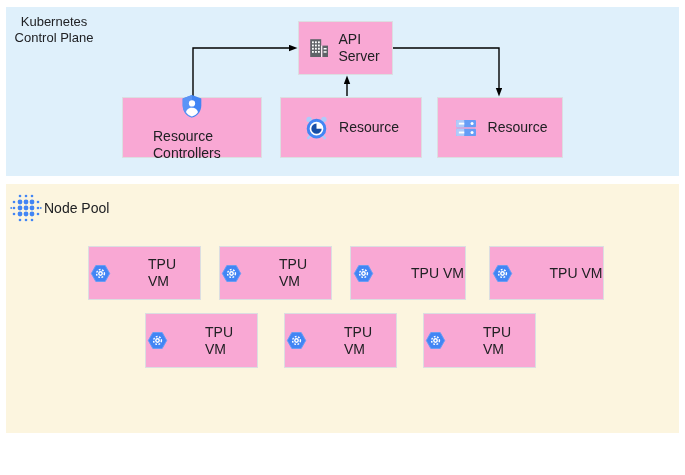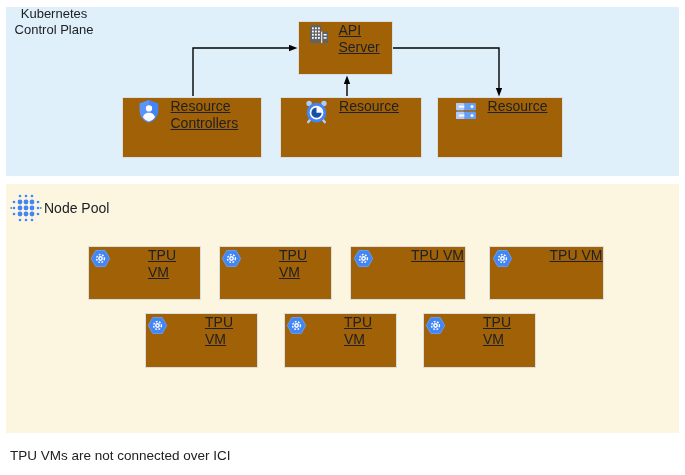--- a/index.html
+++ b/index.html
@@ -9,33 +9,33 @@
     color:#202124;-webkit-font-smoothing:antialiased;overflow:hidden;
   }
   .canvas{position:absolute;inset:0;}
   .panel{position:absolute;}
   .panel.control-plane{left:6px;top:7px;width:673px;height:169px;background:#DFF0FB;}
   .panel.node-pool{left:6px;top:184px;width:673px;height:249px;background:#FCF5DF;}
   .section-label{
     position:absolute;font-size:13px;line-height:16px;color:#202124;
     text-align:center;white-space:pre-line;
   }
-  .cp-label{left:8px;top:6px;width:92px;}
+  .cp-label{left:8px;top:14px;width:92px;}
   .np-header{position:absolute;left:10px;top:192px;display:flex;align-items:center;gap:2px;}
   .np-header .np-title{font-size:14px;color:#202124;}
   .node{
-    position:absolute;background:#a16207;border:1px solid #DBDEE1;
-    display:flex;justify-content:center;gap:9px;
-    box-sizing:border-box;font-size:14px;color:#202124;text-decoration:underline;
+    position:absolute;background:#f9a8d4;border:1px solid #DBDEE1;
+    display:flex;align-items:center;justify-content:center;gap:9px;
+    box-sizing:border-box;font-size:14px;color:#202124;
   }
   .node .lbl{line-height:17px;}
   .node.two-line .lbl{max-width:78px;}
   .node.api-server{left:298px;top:21px;width:95px;height:54px;gap:8px;}
   .node.api-server .lbl{max-width:46px;}
-  .node.resource-controllers{left:122px;top:97px;width:140px;height:61px;}
+  .node.resource-controllers{left:122px;top:97px;width:140px;height:61px;flex-direction:column;}
   .node.scheduler{left:280px;top:97px;width:142px;height:61px;}
   .node.storage{left:437px;top:97px;width:126px;height:61px;}
   .node.tpu{width:113px;height:54px;gap:36px;}
   .icon{flex:0 0 auto;display:block;}
   .arrows{position:absolute;inset:0;width:685px;height:475px;pointer-events:none;}
   .caption{position:absolute;left:10px;top:448px;font-size:13.5px;color:#202124;}
 </style>
 </head>
 <body>
 
@@ -207,15 +207,14 @@
   <div class="node tpu" style="left:423px;top:313px;height:55px;">
     <svg class="icon" width="23" height="23" viewBox="0 0 24 24">
       <polygon points="2.4,12 7.1,3.7 16.9,3.7 21.6,12 16.9,20.3 7.1,20.3" fill="#4285F4" stroke="#669DF6" stroke-width="1"></polygon>
       <circle cx="12" cy="12" r="4.1" fill="none" stroke="#ffffff" stroke-width="1.5" stroke-dasharray="1.9 1.5"></circle>
       <circle cx="12" cy="12" r="2.5" fill="#ffffff"></circle>
       <circle cx="12" cy="12" r="1" fill="#4285F4"></circle>
     </svg>
     <span class="lbl">TPU VM</span>
   </div>
 
-  <div class="caption">TPU VMs are not connected over ICI</div>
 
 </div>
 
 </body></html>

